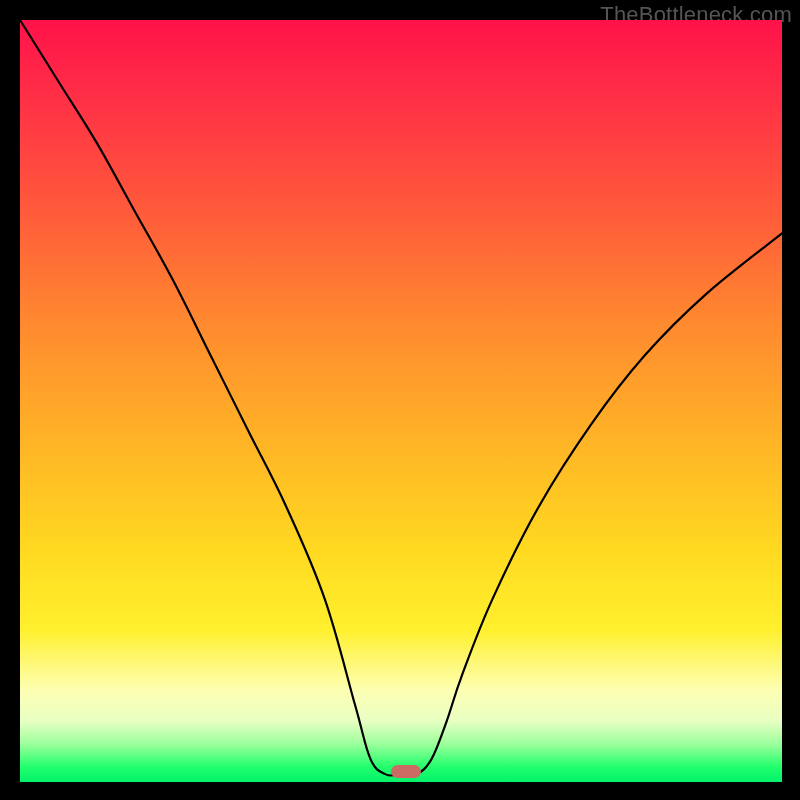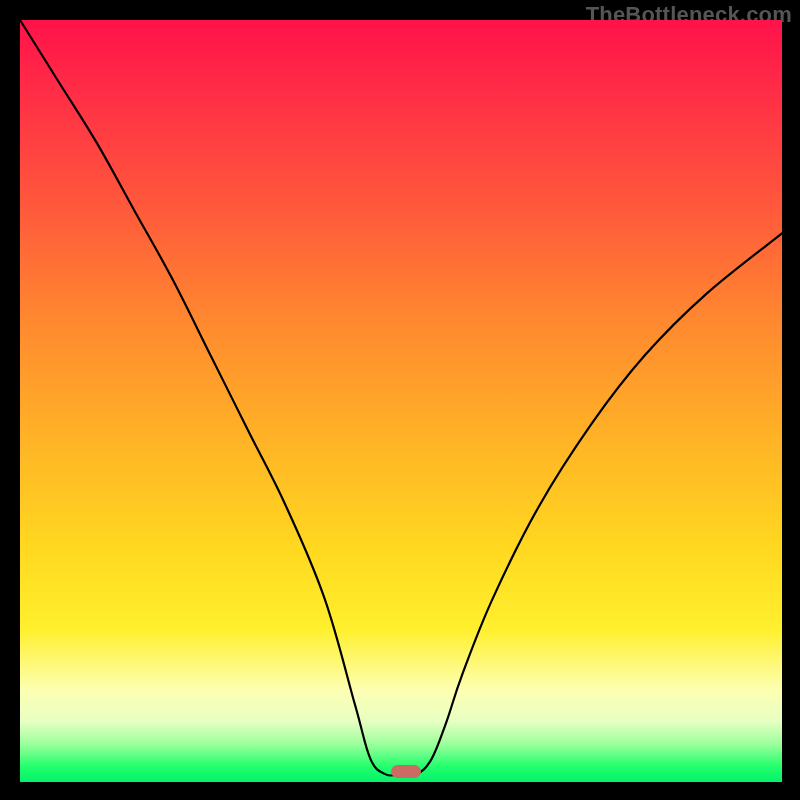--- a/index.html
+++ b/index.html
@@ -57,21 +57,21 @@
     height: 13px;
     border-radius: 7px;
     background: #cc6b63;
   }
   .watermark {
     position: absolute;
     top: 2px;
     right: 8px;
     color: #555;
     font-size: 22px;
-    font-weight: 700;
+    font-weight: 400;
     letter-spacing: 0.2px;
     user-select: none;
   }
 </style>
 </head>
 <body>
 
 <div class="watermark">TheBottleneck.com</div>
 
 <div class="frame">

